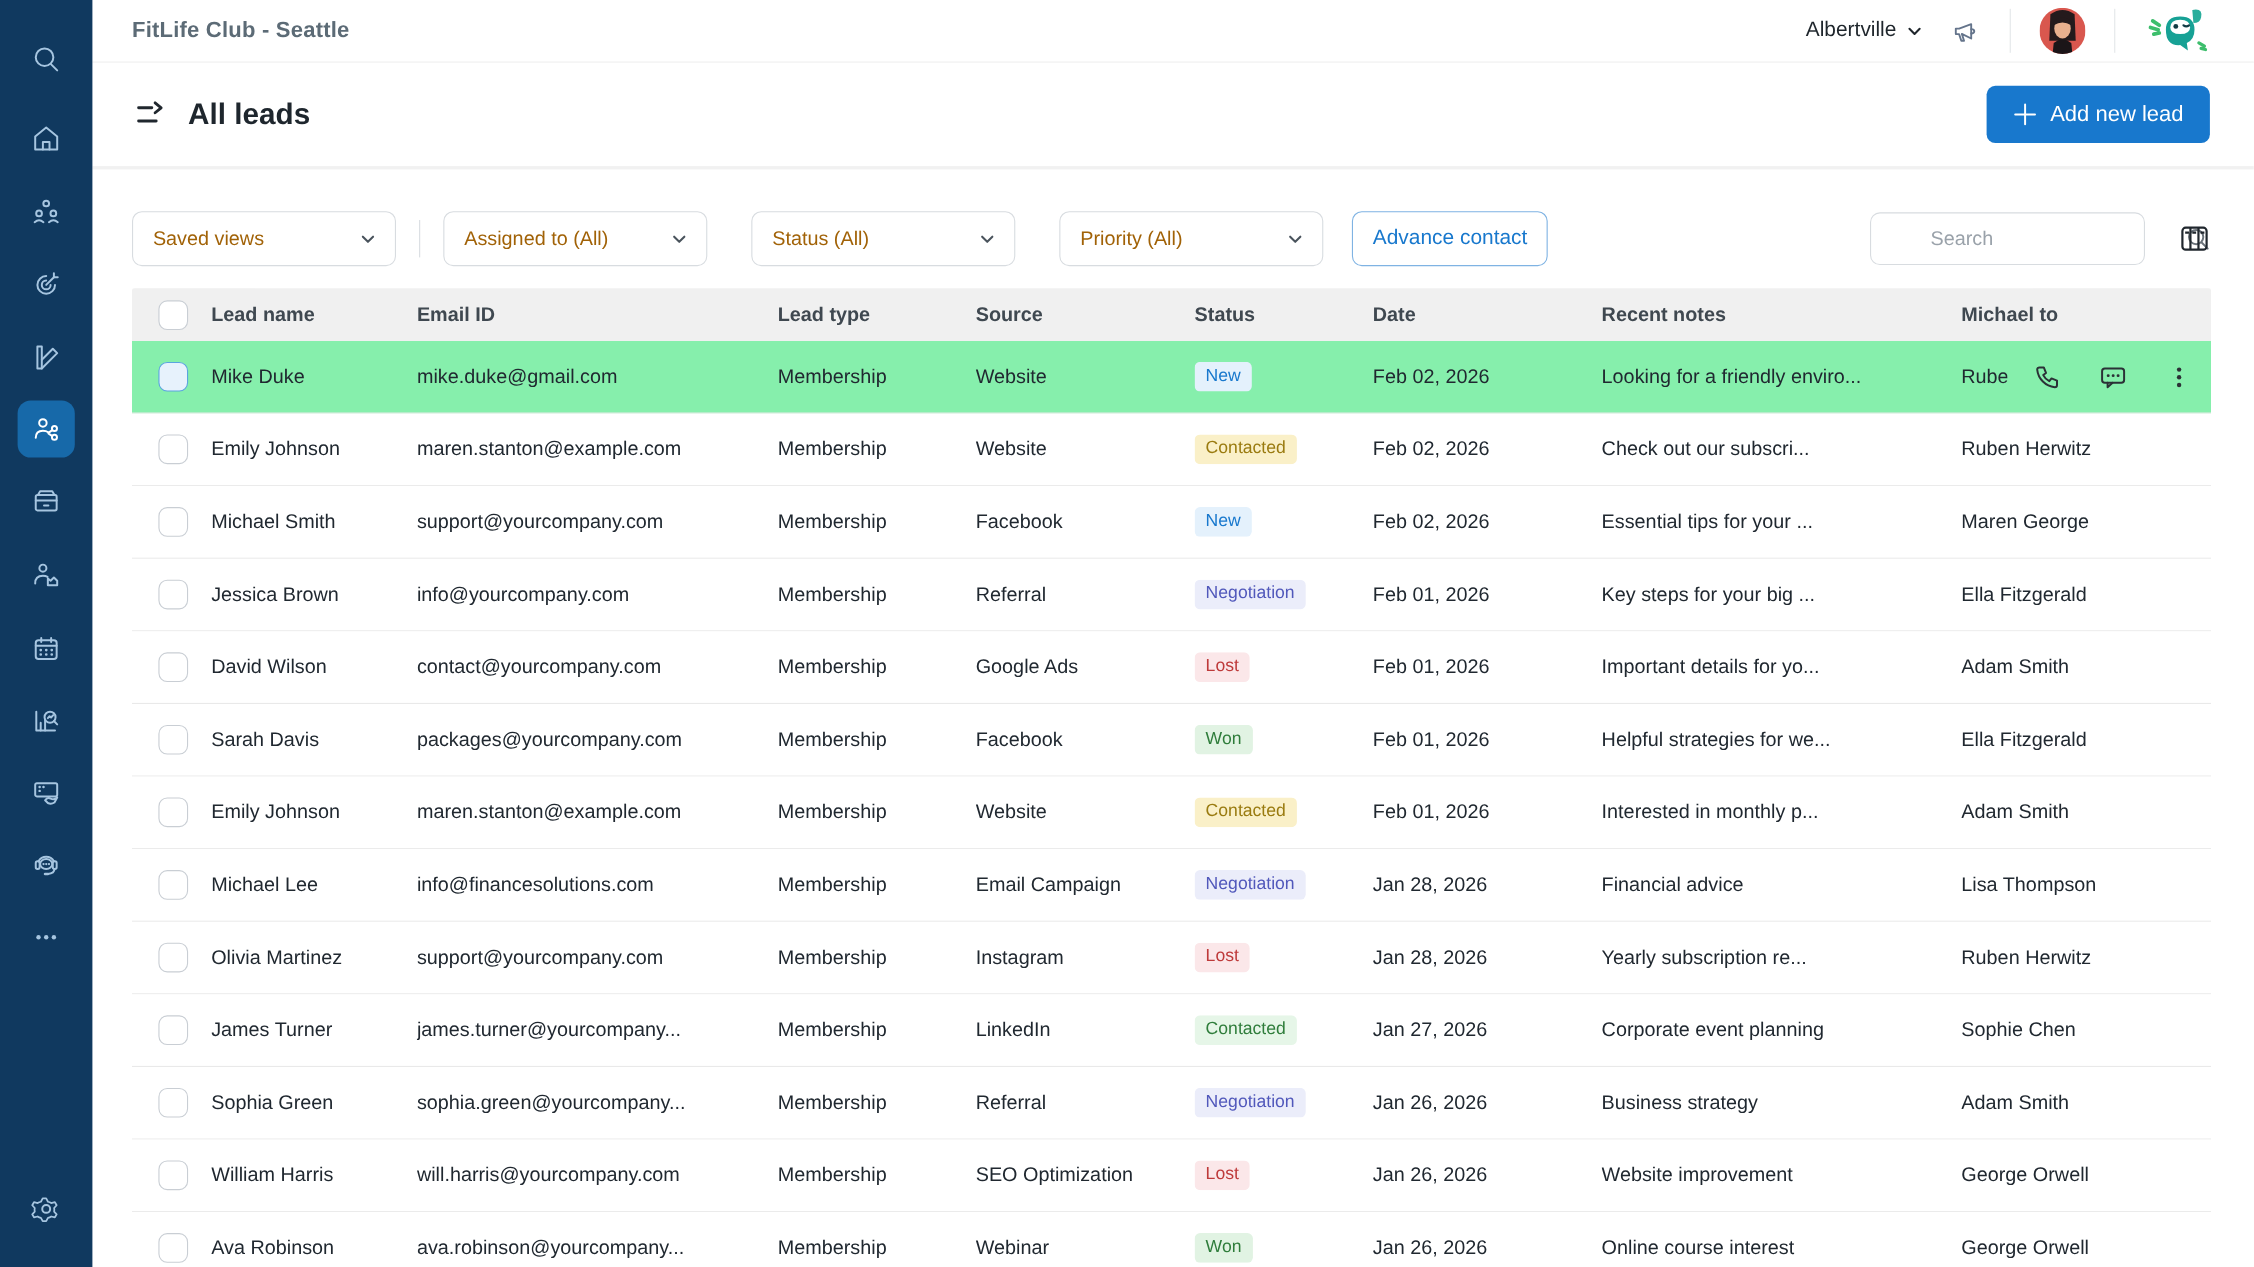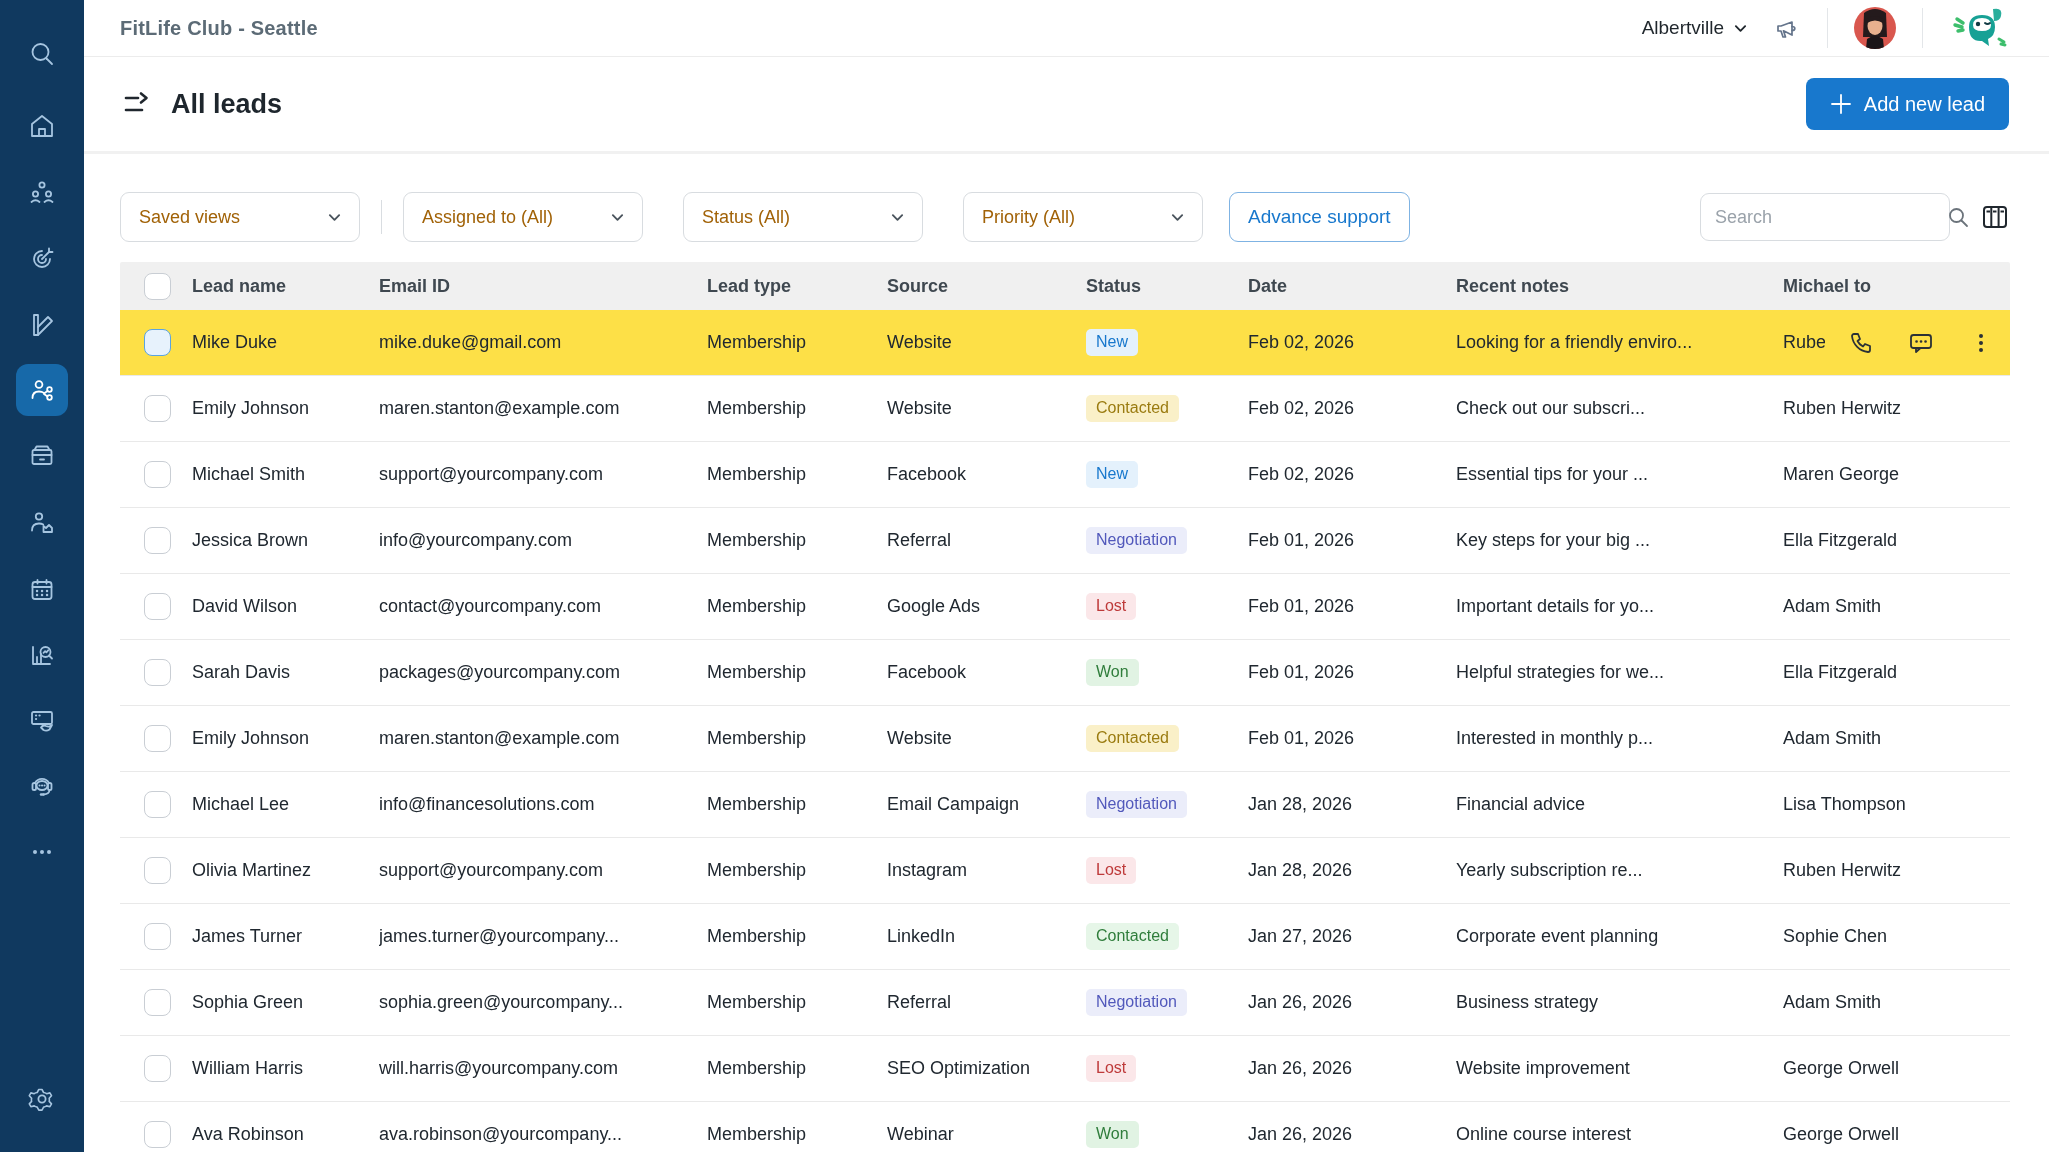--- a/index.html
+++ b/index.html
@@ -35,32 +35,32 @@
 
   
   .filters { position:absolute; left:120px; top:190px; width:1890px; height:54px; display:flex; align-items:center; }
   .pill { height:50px; background:#fff; border:1px solid #D8DCE0; border-radius:9px; display:flex; align-items:center; justify-content:space-between; padding:0 18px; font-size:18px; color:#a16207; cursor:pointer; }
   .pill .chev { color:#49535C; }
   .pill-saved { width:240px; }
   .pill-f { width:240px; }
   .fdiv { width:1px; height:34px; background:#D9DDE1; margin:0 21px; }
   .adv-btn { height:50px; margin-left:26px; padding:0 18px; background:#fff; border:1px solid #7FB3E3; border-radius:9px; color:#1878CD; font-size:19px; font-family:inherit; cursor:pointer; }
   .search-wrap { margin-left:auto; width:250px; height:48px; border:1px solid #D8DCE0; border-radius:9px; display:flex; align-items:center; padding:0 14px; background:#fff; }
-  .search-wrap input { border:none; outline:none; flex:1; font-size:18px; color:#2B3640; font-family:inherit; background:transparent; }
+  .search-wrap input { border:none; outline:none; flex:1; font-size:18px; color:#2B3640; font-family:inherit; background:transparent;margin-left:40px; }
   .search-wrap input::placeholder { color:#9AA2AA; }
   .search-wrap svg { width:22px; height:22px; color:#6B737B; flex:none; }
   .cols-btn { margin-left:30px; color:#20272E; display:flex; cursor:pointer; }
   .cols-btn svg { width:30px; height:30px; }
 
   
   .table { position:absolute; left:120px; top:262px; width:1890px; }
   .t-row { display:grid; grid-template-columns:72px 187px 328px 180px 199px 162px 208px 327px 1fr; align-items:center; }
   .t-head { height:48px; background:#F0F0F0; font-size:18px; font-weight:700; color:#3F4850; border-radius:2px 2px 0 0; }
   .t-body .t-row { height:66px; background:#fff; border-bottom:1px solid #E9E9E9; font-size:18px; color:#202830; position:relative; }
-  .t-body .t-row.hl { background:#fde047; }
+  .t-body .t-row.hl { background:#86efac; }
   .cell { overflow:hidden; white-space:nowrap; text-overflow:ellipsis; padding-right:14px; }
   .cb-cell { display:flex; justify-content:flex-start; padding-left:24px; }
   .cbox { width:27px; height:27px; border:1.5px solid #C9CED4; border-radius:8px; background:#fff; cursor:pointer; }
   .hl .cbox { border-color:#5BA4E0; background:#E7F2FC; }
   .badge { display:inline-block; font-size:16px; padding:4px 10px; border-radius:5px; line-height:1.15; }
   .assigned-cell { position:relative; display:flex; align-items:center; overflow:hidden; }
   .assigned-name { white-space:nowrap; overflow:hidden; }
   .hl .assigned-name { max-width:42px; }
   .row-actions { position:absolute; right:16px; top:0; height:100%; display:flex; align-items:center; gap:34px; color:#2B3136; }
   .row-actions .ract { display:flex; cursor:pointer; }
@@ -287,21 +287,21 @@
             <path d="M2 4.5 L7 9.5 L12 4.5"></path>
           </svg>
         </div>
         <div class="pill pill-f">
           <span>Priority (All)</span>
           <svg class="chev" viewBox="0 0 14 14" fill="none" stroke="currentColor" stroke-width="2" stroke-linecap="round" stroke-linejoin="round">
             <path d="M2 4.5 L7 9.5 L12 4.5"></path>
           </svg>
         </div>
       </div>
-    <button class="adv-btn">Advance support</button>
+    <button class="adv-btn">Advance contact</button>
     <div class="search-wrap">
       <input type="text" placeholder="Search" style="">
       <svg viewBox="0 0 22 22" fill="none" stroke="currentColor" stroke-width="1.8" stroke-linecap="round">
           <circle cx="9.5" cy="9.5" r="6.5"></circle>
           <path d="M14.5 14.5 L20 20"></path>
         </svg>
     </div>
     <div class="cols-btn">
       <svg viewBox="0 0 30 30" fill="none" stroke="currentColor" stroke-width="2">
         <rect x="4" y="5" width="22" height="20" rx="3"></rect>

